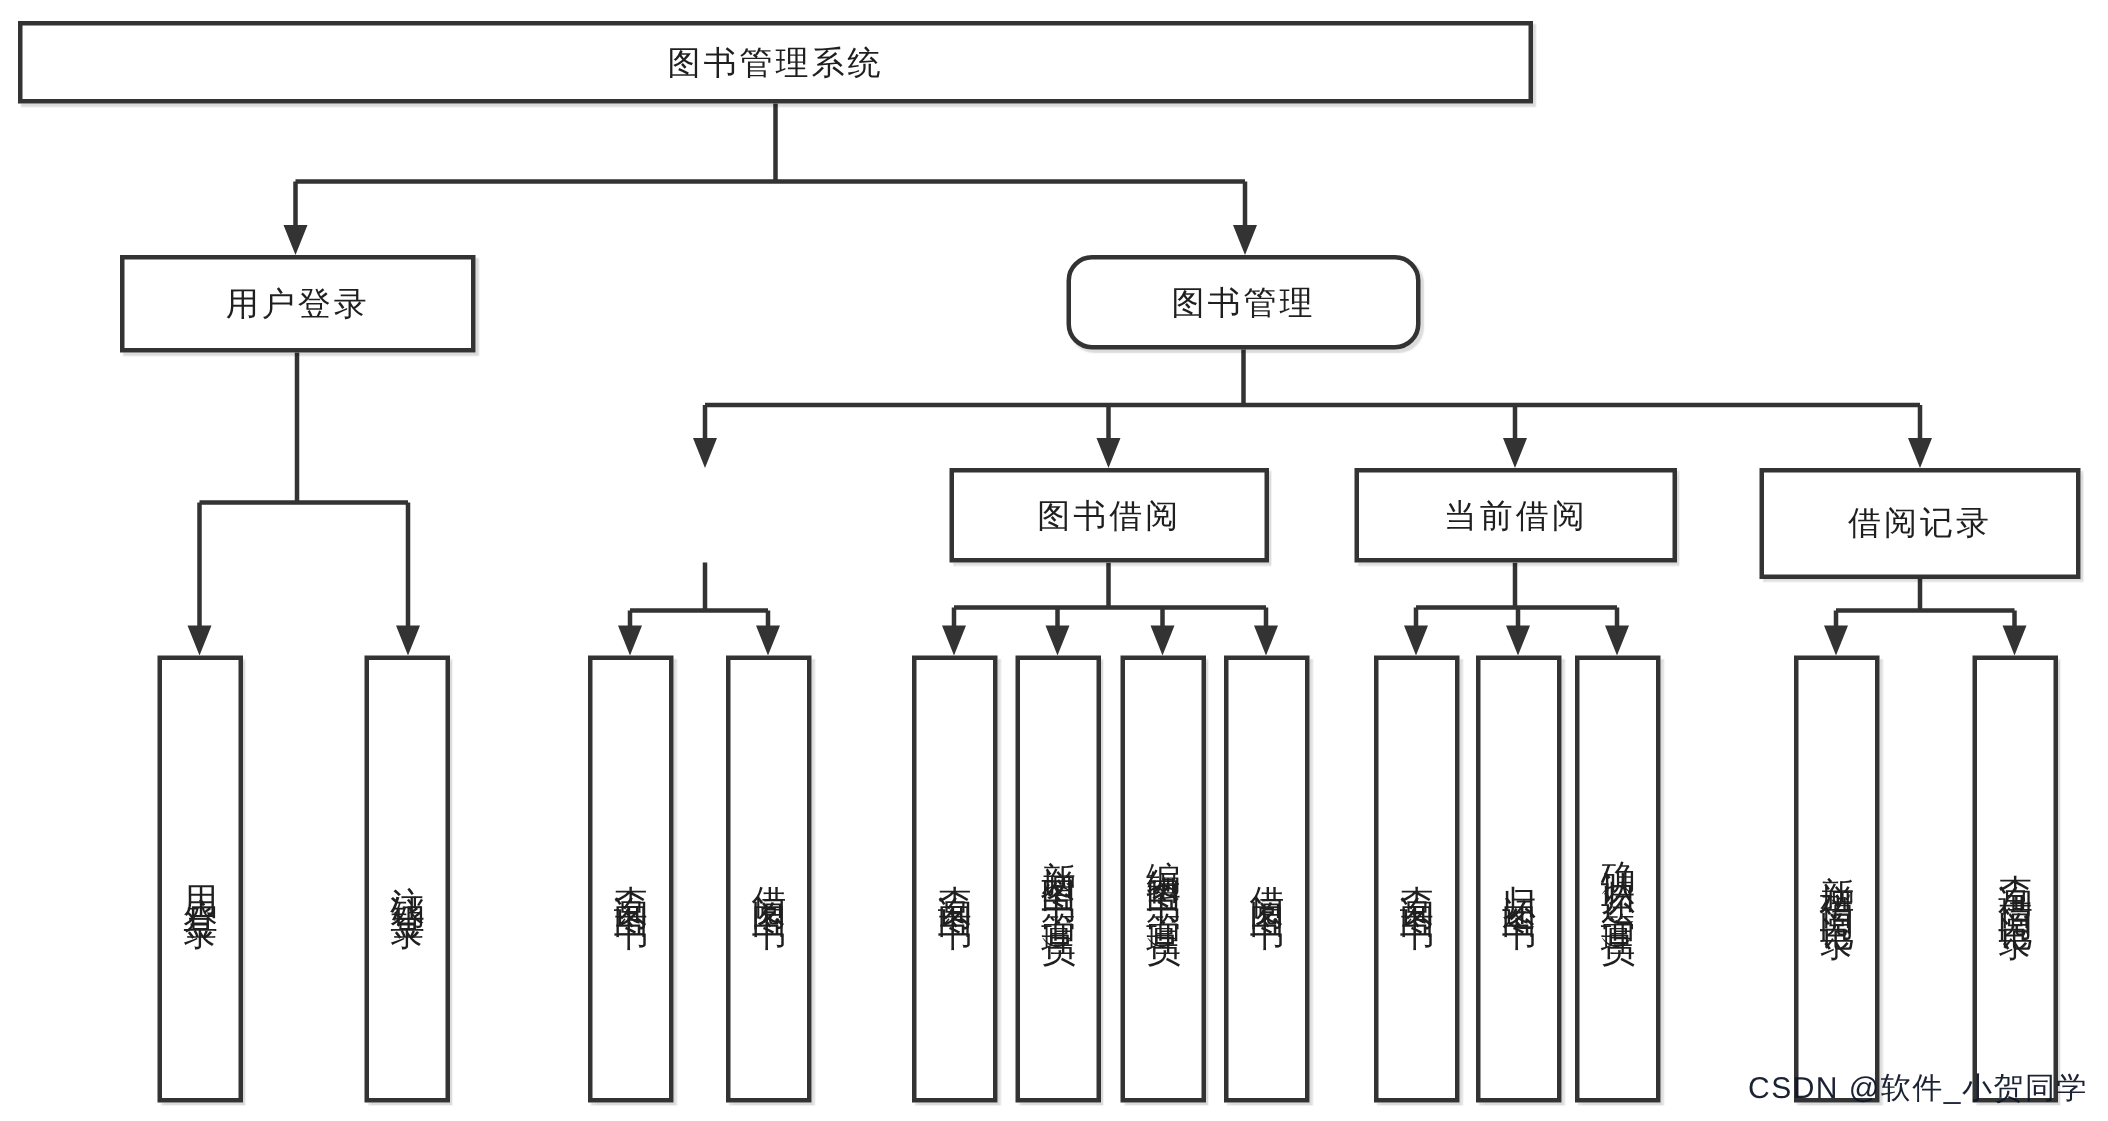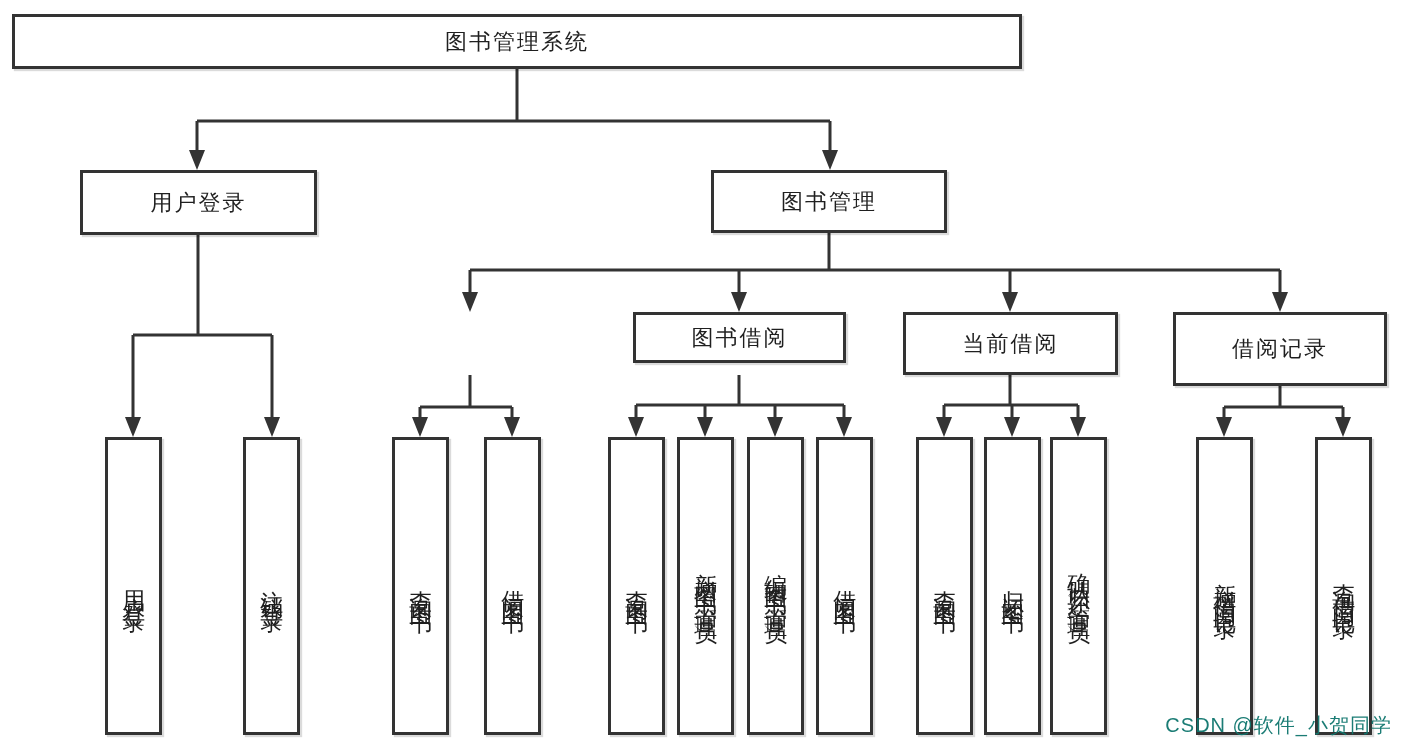--- a/index.html
+++ b/index.html
@@ -14,32 +14,32 @@
     color:#1f1f1f;box-shadow:2px 2px 1px rgba(0,0,0,0.14);
   }
   .h-label{font-size:22px;letter-spacing:2px;white-space:nowrap;font-family:Liberation Mono, monospace;}
   .v-label{
     writing-mode:vertical-rl;font-size:23px;letter-spacing:7px;line-height:1.1;
     white-space:nowrap;
   }
   
   .p-root{left:12px;top:14px;width:1010px;height:55px;}
   .p-login{left:80px;top:170px;width:237px;height:65px;}
-  .p-mgmt{left:711px;top:170px;width:236px;height:63px;}
+  .p-mgmt{left:711px;top:170px;width:236px;height:63px;border-radius:17px;}
   .p-l31{left:363px;top:312px;width:216px;height:63px;}
-  .p-l32{left:633px;top:312px;width:213px;height:51px;}
+  .p-l32{left:633px;top:312px;width:213px;height:63px;}
   .p-l33{left:903px;top:312px;width:215px;height:63px;}
   .p-l34{left:1173px;top:312px;width:214px;height:74px;}
   .leaf{top:437px;width:57px;height:298px;}
   .p-f1{left:105px;}  .p-f2{left:243px;}  .p-f3{left:392px;}  .p-f4{left:484px;}
   .p-f5{left:608px;}  .p-f6{left:677px;}  .p-f7{left:747px;}  .p-f8{left:816px;}
   .p-f9{left:916px;}  .p-f10{left:984px;} .p-f11{left:1050px;}.p-f12{left:1196px;}
   .p-f13{left:1315px;}
   .watermark{
-    position:absolute;right:13px;bottom:8px;font-size:20px;color:#0f766e;
+    position:absolute;right:13px;bottom:8px;font-size:20px;color:#0f172a;
     letter-spacing:1px;white-space:nowrap;z-index:5;opacity:0.95;
   }
 </style>
 </head>
 <body>
 
 <div class="canvas">
 
   <svg class="connectors" viewBox="0 0 1405 747" xmlns="http://www.w3.org/2000/svg">
     <path fill="none" stroke="#333333" stroke-width="3" d="

